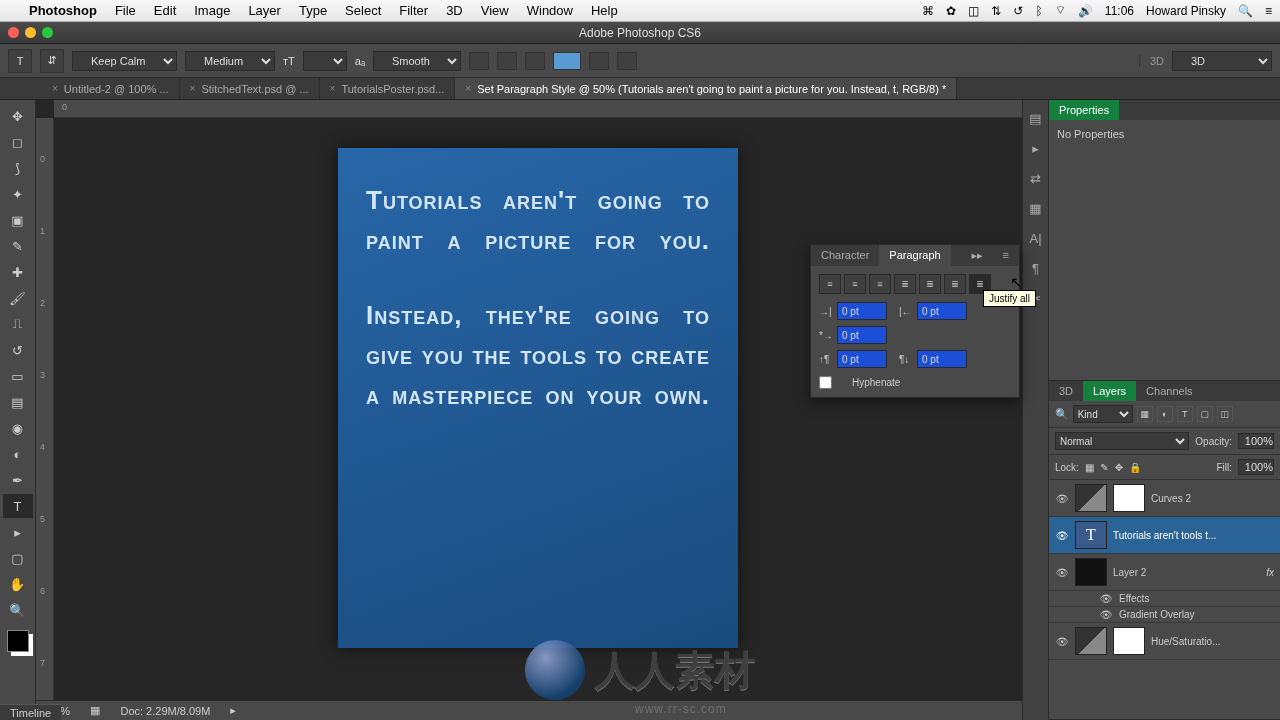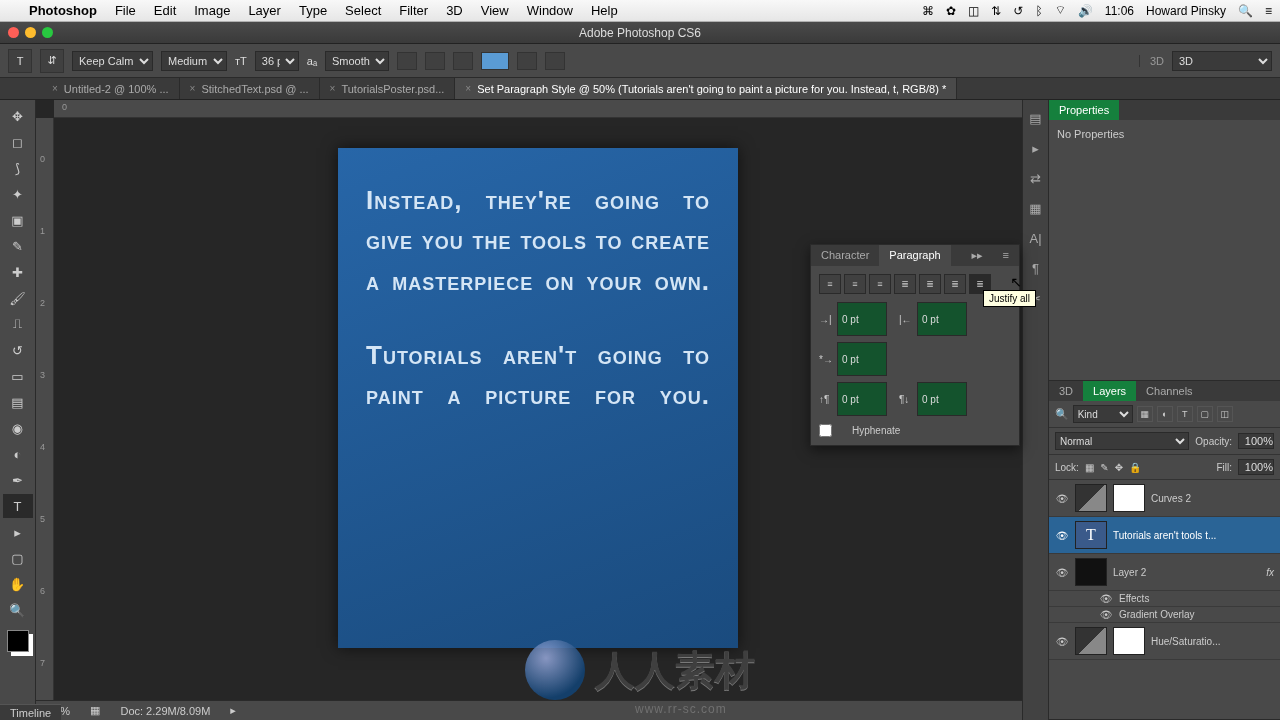--- a/index.html
+++ b/index.html
@@ -11,21 +11,21 @@
 .menubar .tray { display:flex; gap:12px; align-items:center; }
 .menubar .tray span { font-size:12px; }
 .titlebar { height:22px; background:linear-gradient(#4a4a4a,#3a3a3a); display:flex; align-items:center; position:relative; border-bottom:1px solid #222; }
 .traffic { display:flex; gap:6px; padding-left:8px; }
 .traffic span { width:11px; height:11px; border-radius:50%; display:block; }
 .tl-r { background:#ff5f57; } .tl-y { background:#febc2e; } .tl-g { background:#28c840; }
 .titlebar .wtitle { position:absolute; left:0; right:0; text-align:center; font-size:12px; color:#ddd; }
 .optbar { height:34px; background:#494949; border-bottom:1px solid #2a2a2a; display:flex; align-items:center; padding:0 8px; gap:8px; font-size:11px; color:#ddd; }
 .optbar .ico { width:24px; height:24px; display:flex; align-items:center; justify-content:center; border:1px solid #333; background:#404040; }
 .optbar select, .optbar input { background:#3a3a3a; color:#ddd; border:1px solid #2a2a2a; font-size:11px; height:20px; }
-.optbar select { padding:0 2px; }
+.optbar select { padding:0 14px; }
 .optbar .fsize { width:44px; }
 .optbar .sw { width:28px; height:18px; background:#5a9bd4; border:1px solid #333; }
 .optbar .albtn { width:20px; height:18px; background:#404040; border:1px solid #333; display:inline-block; }
 .optbar .rspace { flex:1; }
 .optbar .r3d { border-left:1px solid #333; padding-left:10px; color:#999; }
 .tabstrip { height:22px; background:#3a3a3a; display:flex; align-items:stretch; padding-left:42px; border-bottom:1px solid #222; }
 .tabstrip .tab { padding:3px 10px; font-size:11px; color:#aaa; border-right:1px solid #2a2a2a; cursor:default; display:flex; align-items:center; gap:6px; }
 .tabstrip .tab .x { color:#888; font-size:10px; }
 .tabstrip .tab.active { background:#4a4a4a; color:#fff; }
 .workarea { position:absolute; top:100px; left:0; right:0; bottom:0; }
@@ -75,21 +75,21 @@
 .parapanel .phead { display:flex; background:#3a3a3a; font-size:11px; }
 .parapanel .ptab { padding:4px 10px; color:#aaa; }
 .parapanel .ptab.active { background:#494949; color:#fff; }
 .parapanel .pbody { padding:8px; }
 .parapanel .alrow { display:flex; gap:3px; margin-bottom:8px; }
 .parapanel .albtn2 { width:22px; height:20px; background:#404040; border:1px solid #2a2a2a; display:flex; align-items:center; justify-content:center; font-size:9px; }
 .parapanel .albtn2.sel { background:#2a2a2a; }
 .parapanel .irow { display:flex; gap:12px; margin-bottom:6px; }
 .parapanel .ifield { display:flex; align-items:center; gap:4px; }
 .parapanel .ifield .ilbl { width:14px; font-size:10px; }
-.parapanel .ifield input { width:50px; background:#14532d; color:#ddd; border:1px solid #2a2a2a; font-size:10px; height:34px; padding:0 4px; }
+.parapanel .ifield input { width:50px; background:#1d4ed8; color:#ddd; border:1px solid #2a2a2a; font-size:10px; height:18px; padding:0 4px; }
 .parapanel .hyph { display:flex; align-items:center; gap:20px; margin-top:8px; font-size:10px; }
 .tooltip { position:absolute; background:#ffffe1; color:#000; border:1px solid #000; padding:2px 5px; font-size:10px; z-index:100; }
 .cursor { position:absolute; z-index:99; font-size:14px; color:#000; pointer-events:none; }
 .watermark { position:absolute; bottom:20px; left:50%; transform:translateX(-50%); z-index:200; display:flex; align-items:center; gap:10px; opacity:.85; pointer-events:none; }
 .watermark .wm-logo { width:60px; height:60px; border-radius:50%; background:radial-gradient(circle at 35% 30%,#9ad,#147 70%); position:relative; }
 .watermark .wm-txt { font-size:40px; font-weight:bold; color:#444; text-shadow:0 1px 0 #888; }
 .watermark .wm-url { position:absolute; bottom:-16px; left:70px; font-size:12px; color:#777; letter-spacing:1px;margin-left:40px; }
 .ficons { display:flex; gap:4px; }
 .ficons span { width:16px; height:16px; border:1px solid #555; display:inline-flex; align-items:center; justify-content:center; font-size:9px; }
 </style>
@@ -210,22 +210,22 @@
       <span style="top:108px">1</span>
       <span style="top:180px">2</span>
       <span style="top:252px">3</span>
       <span style="top:324px">4</span>
       <span style="top:396px">5</span>
       <span style="top:468px">6</span>
       <span style="top:540px">7</span>
     </div>
     <div class="canvas">
       <div class="poster">
+        <p>Tutorials aren't going to paint a picture for you.</p>
         <p>Instead, they're going to give you the tools to create a masterpiece on your own.</p>
-        <p>Tutorials aren't going to paint a picture for you.</p>
       </div>
     </div>
   </div>
 
   <div class="status">
     <span>50%</span>
     <span>▦</span>
     <span>Doc: 2.29M/8.09M</span>
     <span>▸</span>
   </div>

